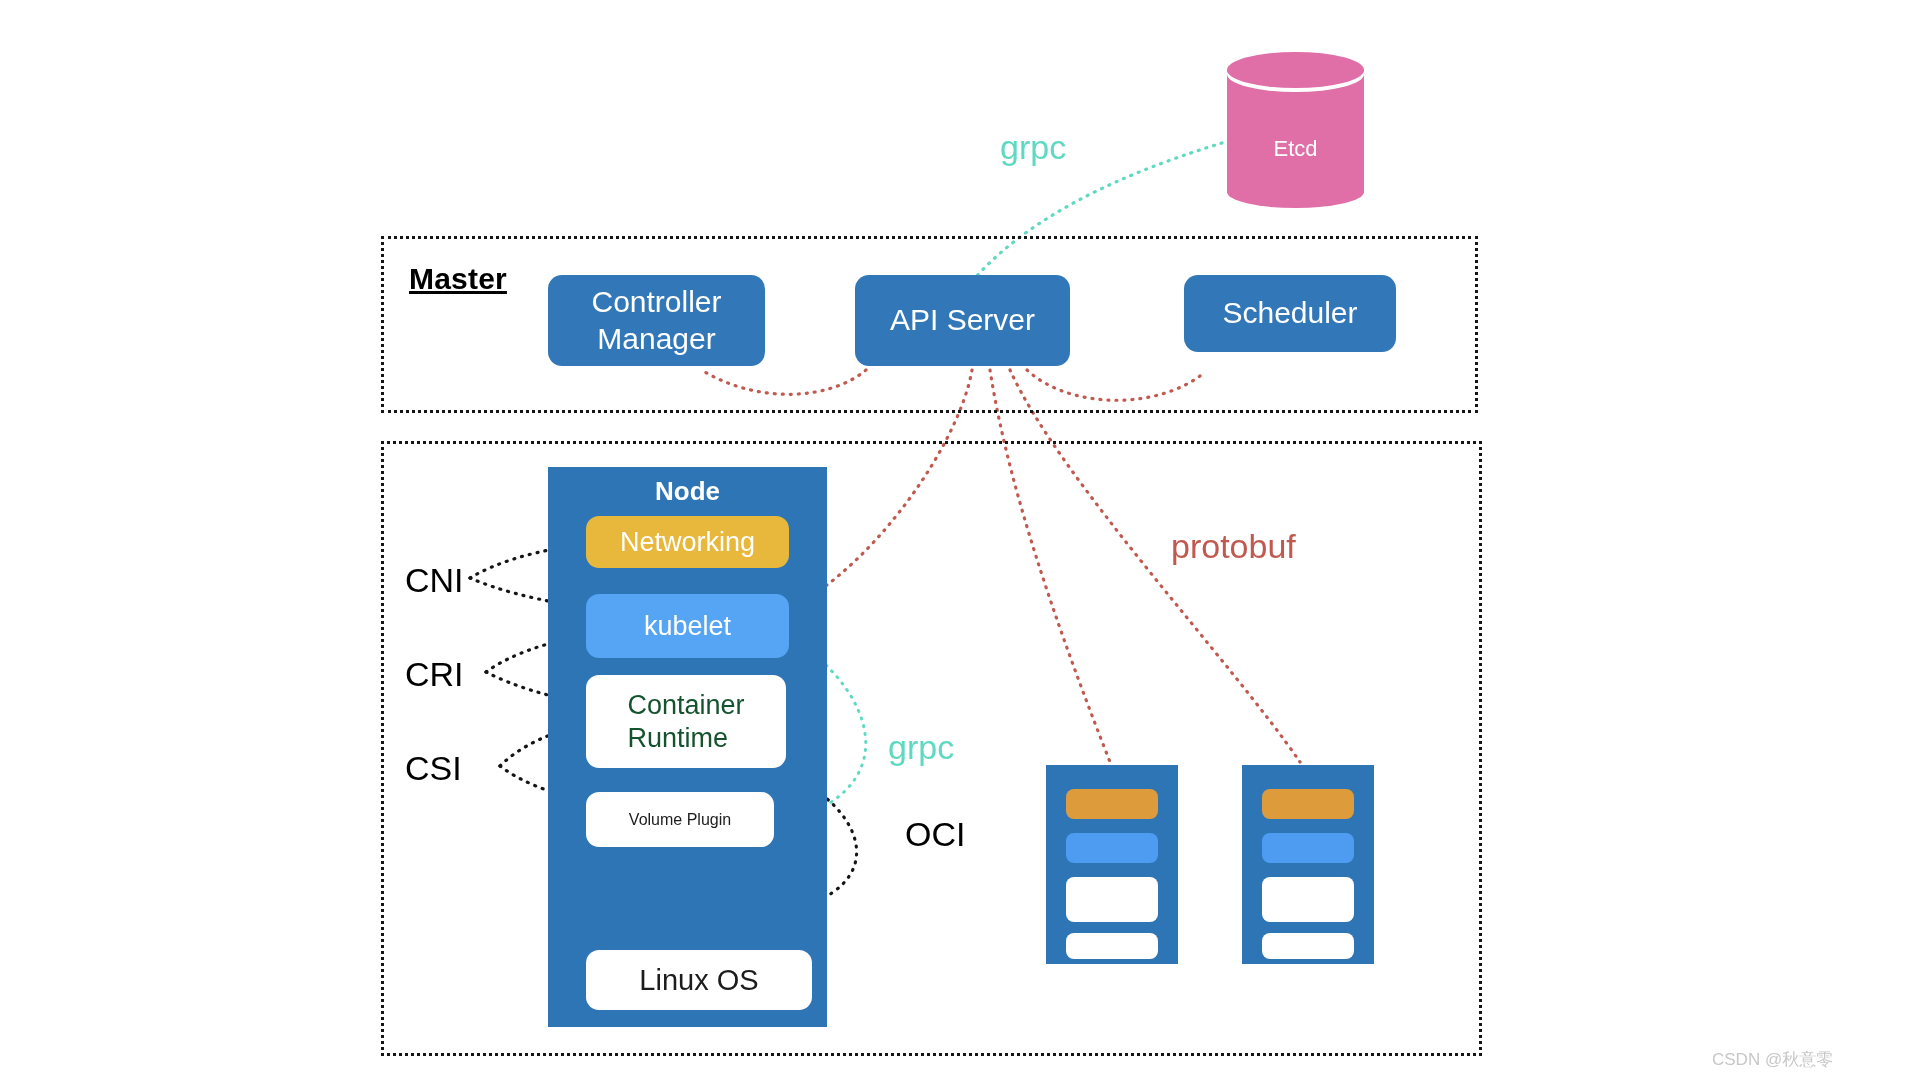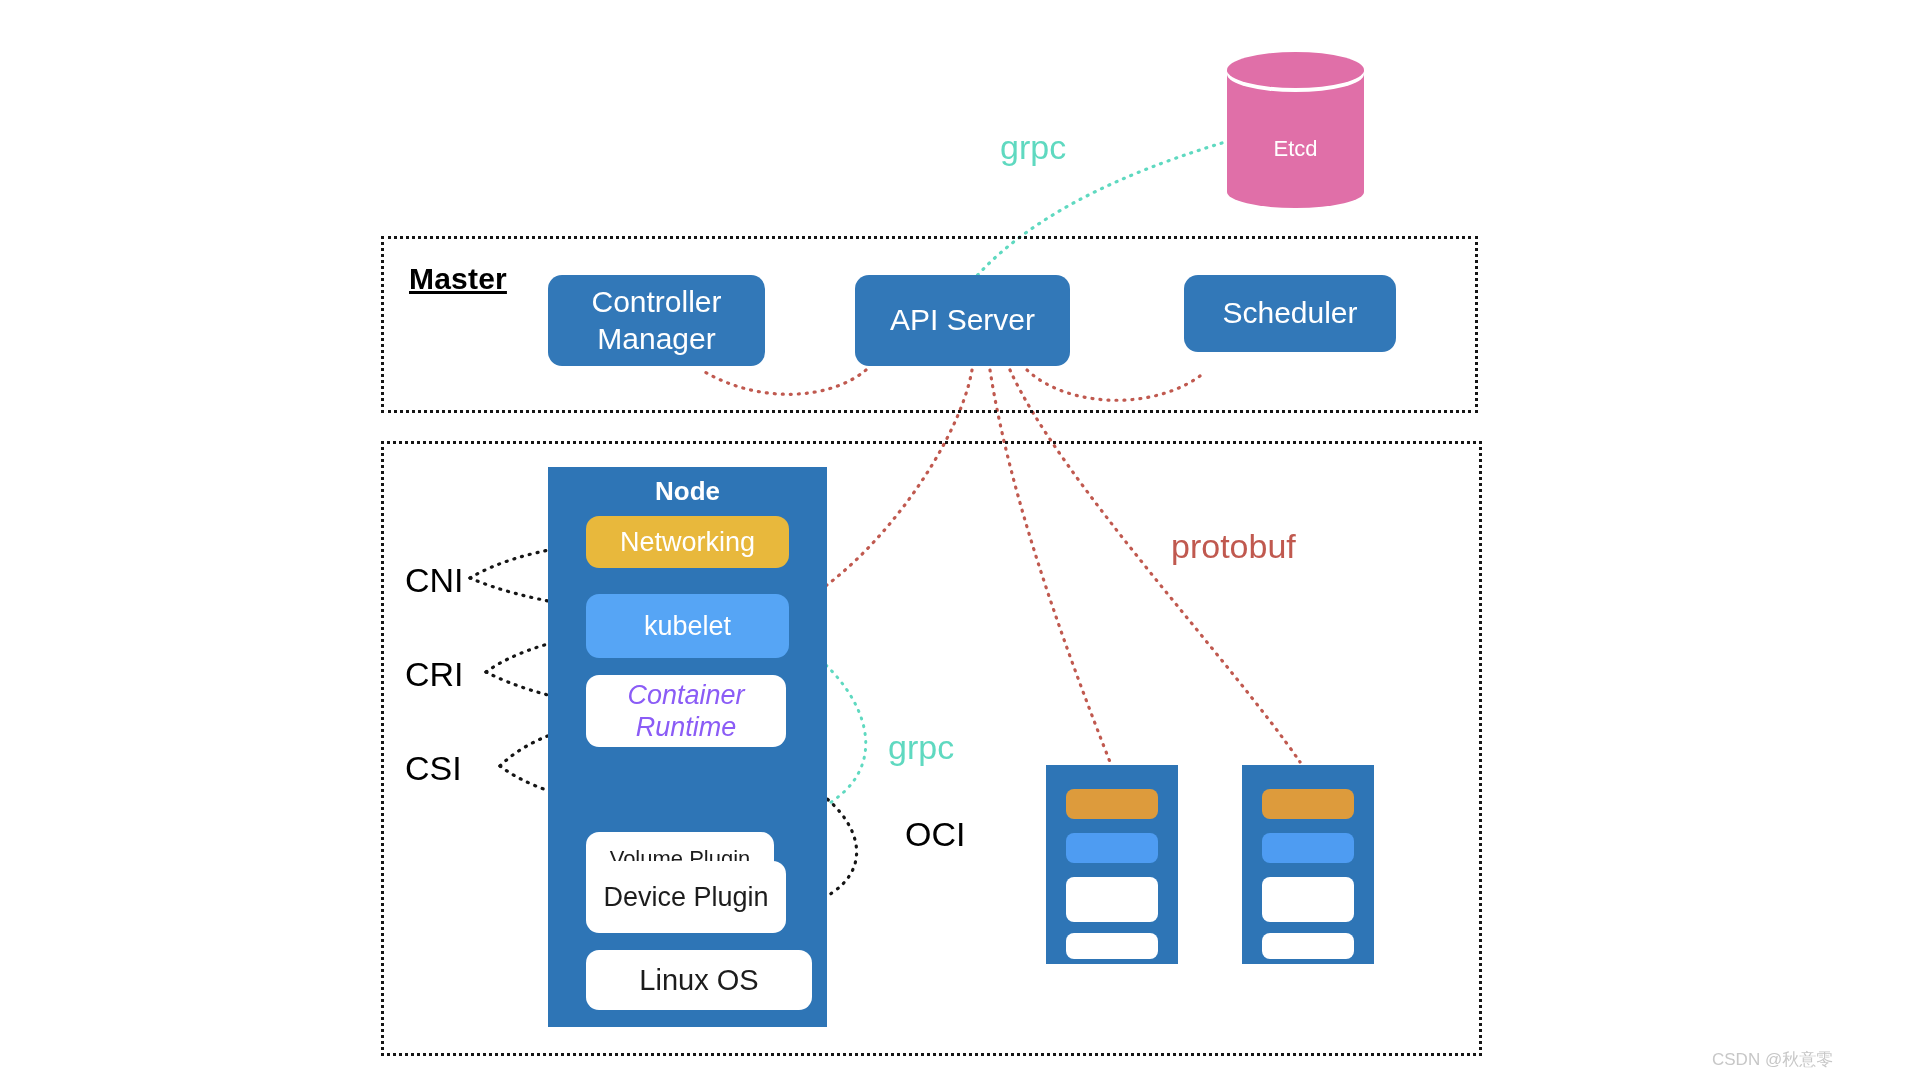--- a/index.html
+++ b/index.html
@@ -113,39 +113,38 @@
     color: #ffffff;
     font-weight: bold;
     font-size: 26px;
   }
   .node-item {
     position: absolute;
     border-radius: 13px;
     display: flex;
     align-items: center;
     justify-content: center;
-    text-align: center;
     box-sizing: border-box;
     line-height: 1.2;
   }
   #item-networking {
     left: 586px; top: 516px; width: 203px; height: 52px;
     background: #e8b83c; color: #ffffff; font-size: 27px;
   }
   #item-kubelet {
     left: 586px; top: 594px; width: 203px; height: 64px;
     background: #56a5f5; color: #ffffff; font-size: 27px;
   }
   #item-container-runtime {
-    left: 586px; top: 675px; width: 200px; height: 72px;
-    background: #ffffff; color: #8b5cf6; font-size: 27px; font-style: italic;
+    left: 586px; top: 675px; width: 200px; height: 93px;
+    background: #ffffff; color: #14532d; font-size: 27px;
   }
   #item-volume-plugin {
     left: 586px; top: 792px; width: 188px; height: 55px;
-    background: #ffffff; color: #1c1c1c; font-size: 22px; margin-top: 40px;
+    background: #ffffff; color: #1c1c1c; font-size: 16px;
   }
   #item-device-plugin {
     left: 586px; top: 861px; width: 200px; height: 72px;
     background: #ffffff; color: #1c1c1c; font-size: 27px;
   }
   #item-linux-os {
     left: 586px; top: 950px; width: 226px; height: 60px;
     background: #ffffff; color: #1c1c1c; font-size: 29px;
   }
 
@@ -254,21 +253,20 @@
 
   <div class="node-item" id="item-container-runtime">
     <span>
       <span>Container</span><br>
       <span>Runtime</span>
     </span>
   </div>
 
   <div class="node-item" id="item-volume-plugin">Volume Plugin</div>
 
-  <div class="node-item" id="item-device-plugin">Device Plugin</div>
 
   <div class="node-item" id="item-linux-os">Linux OS</div>
 
   <div class="iface-label" id="label-cni">CNI</div>
   <div class="iface-label" id="label-cri">CRI</div>
   <div class="iface-label" id="label-csi">CSI</div>
 
   <div class="proto-label" id="label-grpc-top">grpc</div>
   <div class="proto-label" id="label-grpc-bottom">grpc</div>
   <div class="proto-label" id="label-protobuf">protobuf</div>

